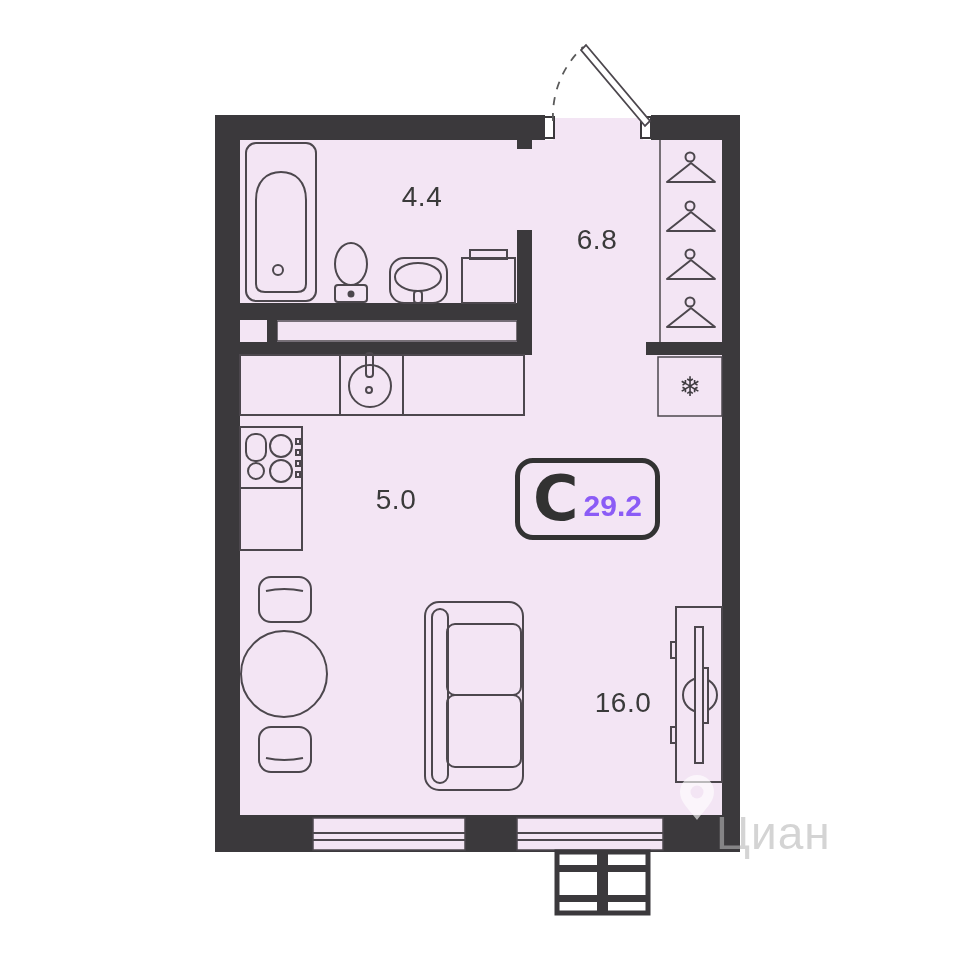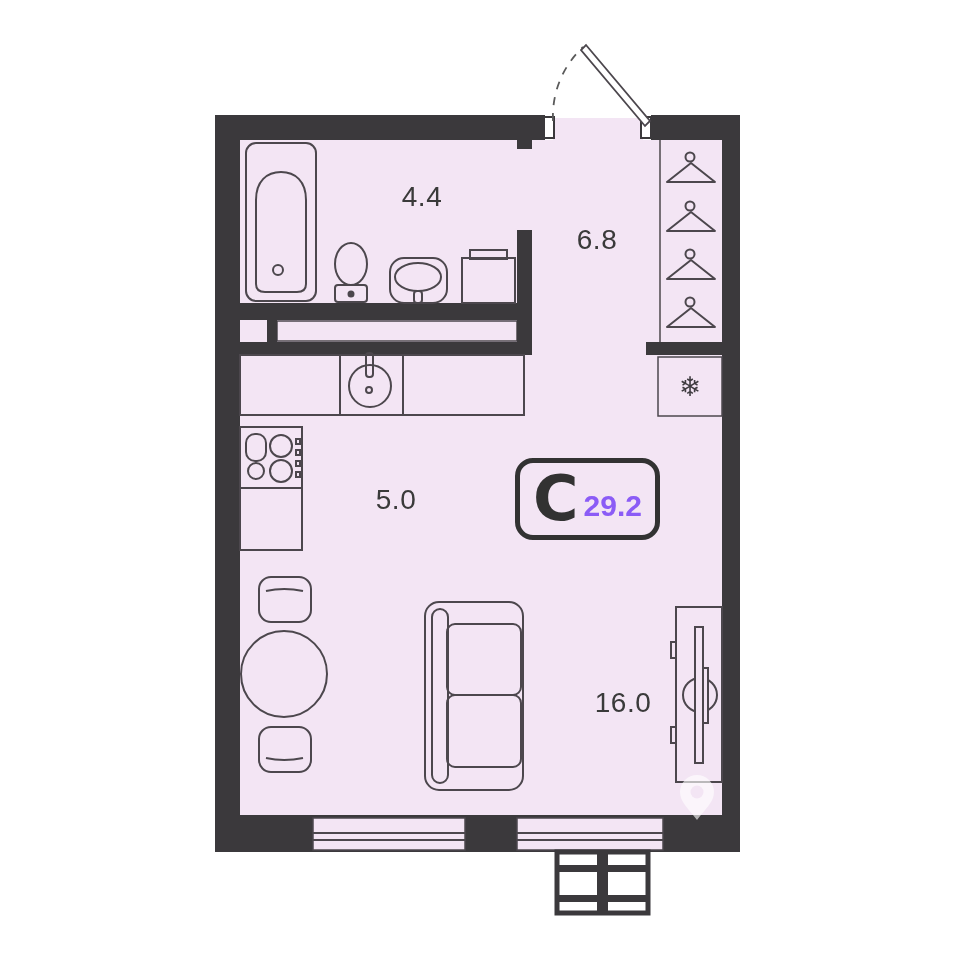--- a/index.html
+++ b/index.html
@@ -174,14 +174,15 @@
 <div class="area-label" style="left:396px;top:500px;">5.0</div>
 <div class="area-label" style="left:598px;top:703px;margin-left:25px;">16.0</div>
 
 <div class="snowflake" style="left:690px;top:386px;">❄</div>
 
 <div id="type-badge">
   <span class="letter">С</span>
   <span class="num">29.2</span>
 </div>
 
+<div id="watermark-text">Циан</div>
 
 </div>
 
 </body></html>

